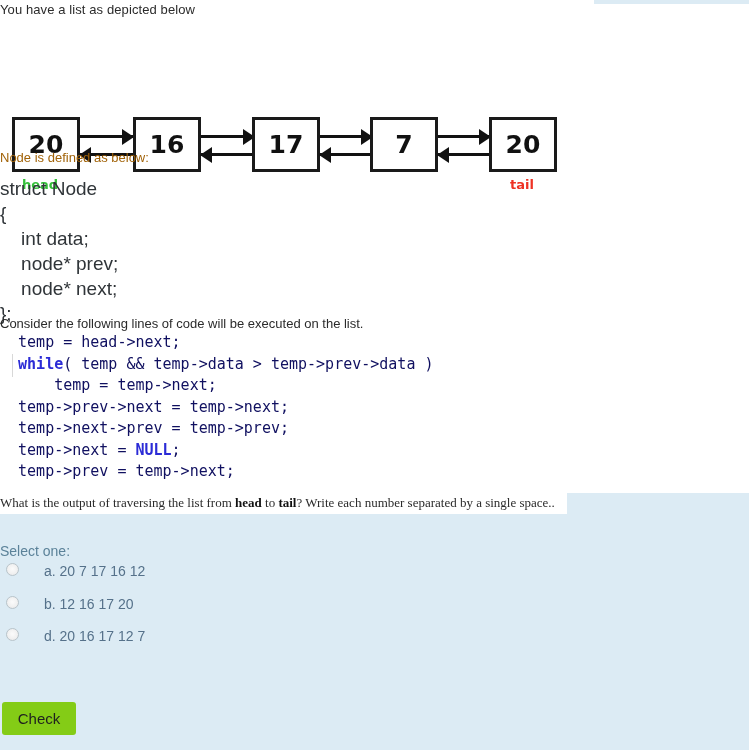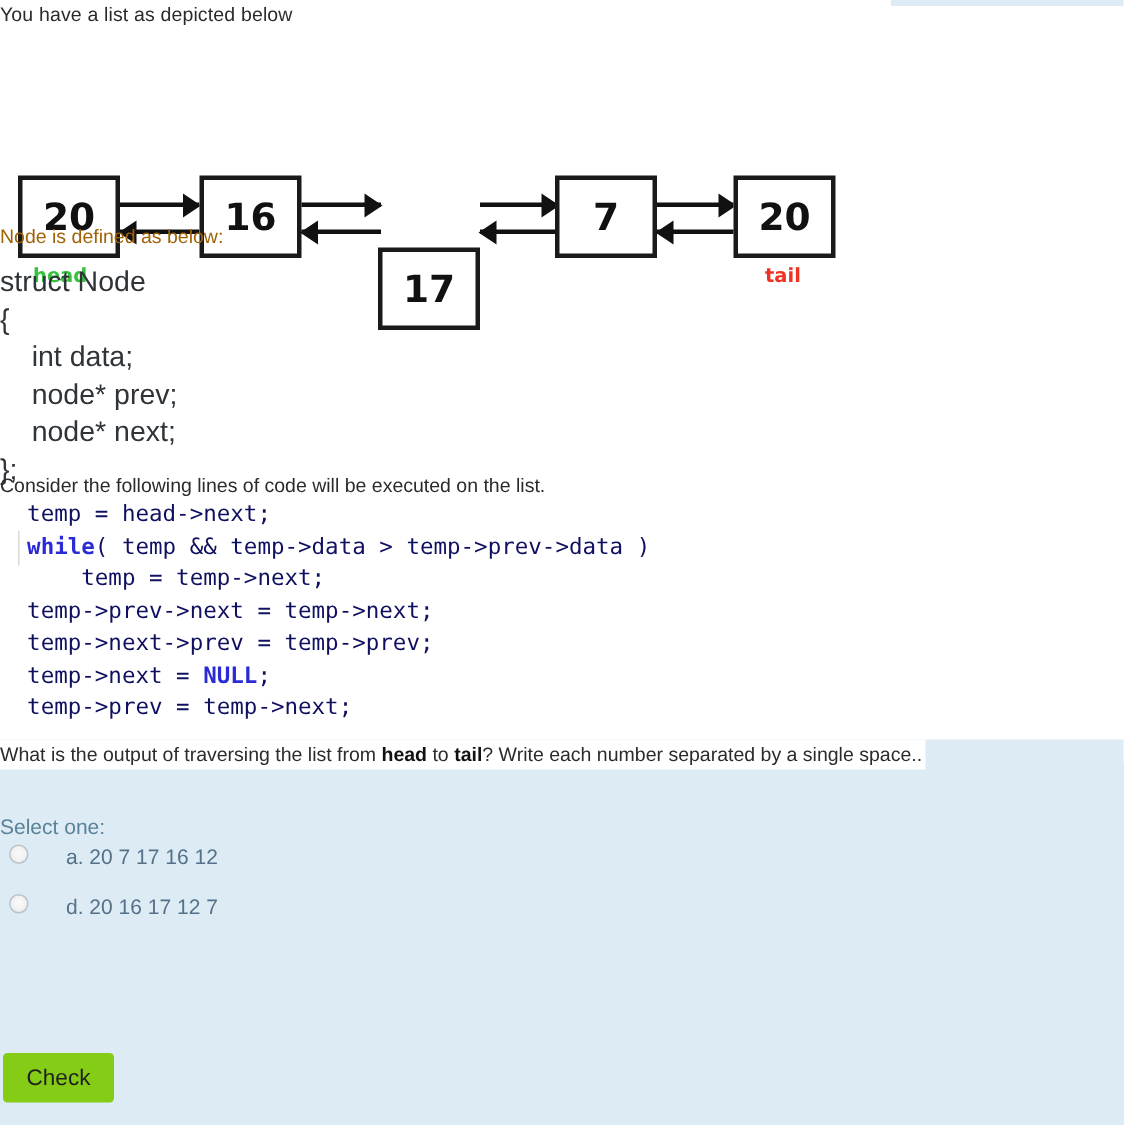--- a/index.html
+++ b/index.html
@@ -169,24 +169,25 @@
     top: 493px;
     width: 749px;
     height: 257px;
     background: #dcebf4;
   }
   .question-strip {
     position: absolute;
     left: 0px;
     top: 0px;
     background: #ffffff;
-    padding: 2px 2px 3px 0px;
+    padding: 2px 12px 3px 0px;
     font-size: 13px;
     color: #2b2b2b;
     white-space: nowrap;
+    font-family: Liberation Serif, serif;
   }
   .question-strip b { font-weight: bold; color: #111; }
 
   .select-one {
     position: absolute;
     left: 0px;
     top: 50px;
     font-size: 14px;
     color: #5b8299;
   }
@@ -262,21 +263,21 @@
       <span>16</span>
     </div>
 
     <div class="arrow-pair" style="left:201px; top:74px; width:53px;">
       <div class="arrow-line arrow-right"></div>
       <div class="arrow-head head-right"></div>
       <div class="arrow-line arrow-left"></div>
       <div class="arrow-head head-left"></div>
     </div>
 
-    <div class="node-box" style="left:252px;margin-top:48px;">
+    <div class="node-box" style="left:252px;">
       <span>17</span>
     </div>
 
     <div class="arrow-pair" style="left:320px; top:74px; width:52px;">
       <div class="arrow-line arrow-right"></div>
       <div class="arrow-head head-right"></div>
       <div class="arrow-line arrow-left"></div>
       <div class="arrow-head head-left"></div>
     </div>
 
@@ -320,19 +321,23 @@
 
   <div class="select-one">Select one:</div>
 
   <div class="options">
       <div class="option-row">
         <span class="radio"></span>
         <span class="option-label"><span class="opt-letter">a. </span><span>20 7 17 16 12</span></span>
       </div>
       <div class="option-row">
         <span class="radio"></span>
+        <span class="option-label"><span class="opt-letter">b. </span><span>12 16 17 20</span></span>
+      </div>
+      <div class="option-row">
+        <span class="radio"></span>
         <span class="option-label"><span class="opt-letter">d. </span><span>20 16 17 12 7</span></span>
       </div>
     </div>
 
   <button class="check-button">Check</button>
 
 </div>
 
 </body></html>

